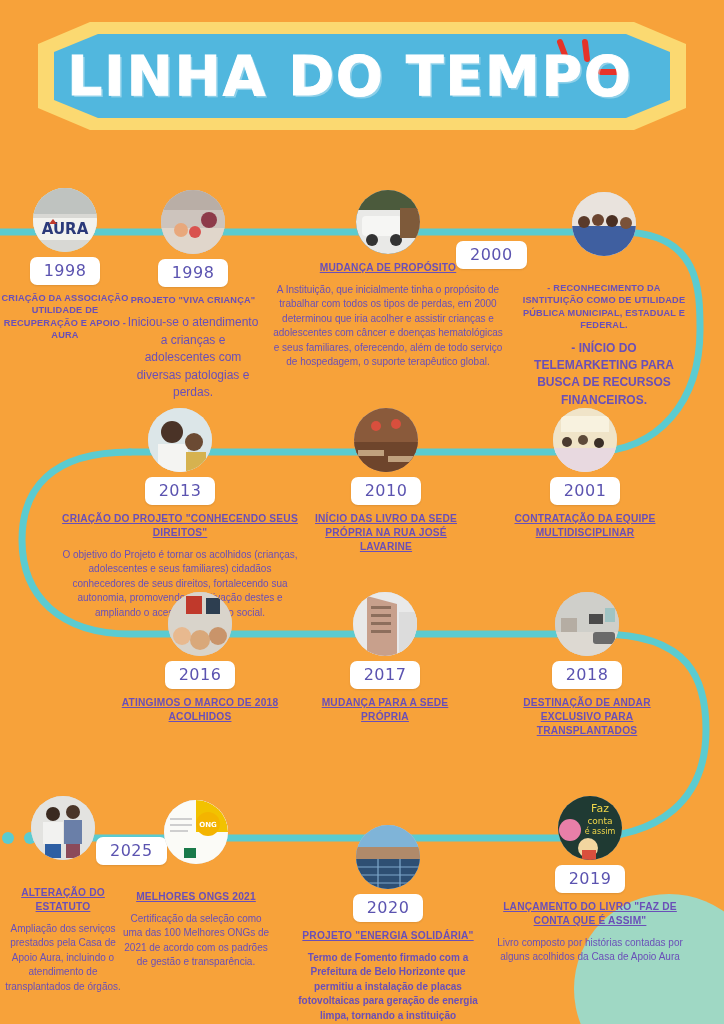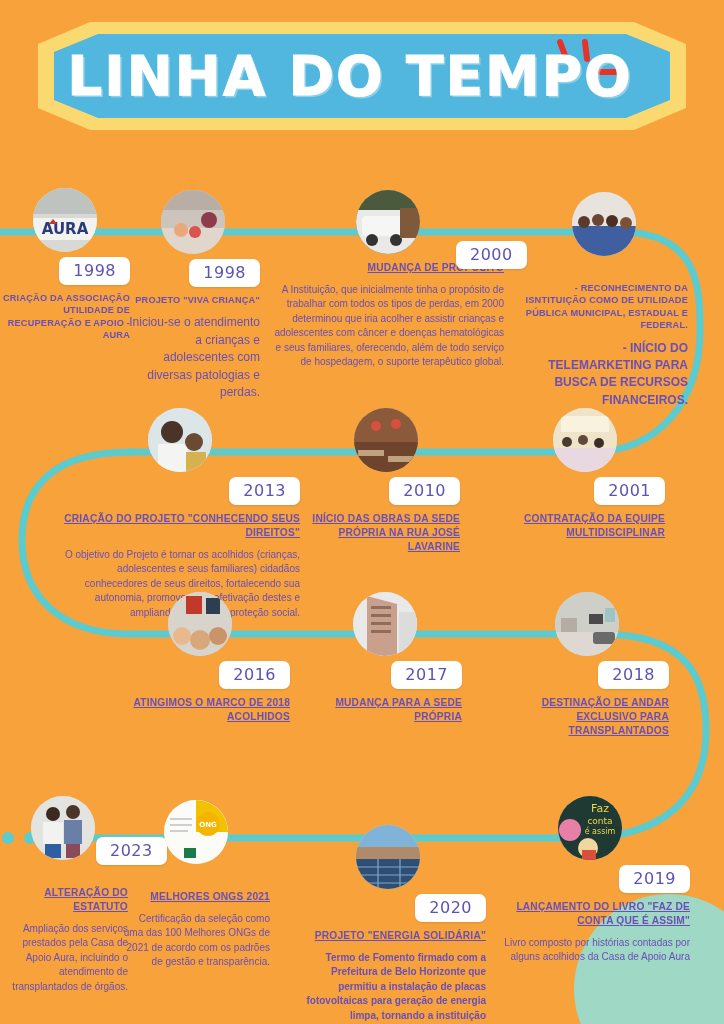--- a/index.html
+++ b/index.html
@@ -63,21 +63,21 @@
     width: 724px;
     height: 1024px;
     z-index: 1;
     pointer-events: none;
   }
 
   
   .node {
     position: absolute;
     z-index: 2;
-    text-align: right;
+    text-align: center;
   }
   .node-photo {
     width: 64px;
     height: 64px;
     border-radius: 50%;
     margin: 0 auto;
     position: relative;
     overflow: hidden;
     background: #cfcfcf;
   }
@@ -243,21 +243,21 @@
     <svg class="ph" viewBox="0 0 64 64">
       <rect width="64" height="64" fill="#8a5a3b"></rect>
       <rect y="34" width="64" height="30" fill="#6e452c"></rect>
       <rect x="4" y="42" width="26" height="6" fill="#c0a17e"></rect>
       <rect x="34" y="48" width="26" height="6" fill="#c0a17e"></rect>
       <circle cx="22" cy="18" r="5" fill="#d94f3d"></circle>
       <circle cx="42" cy="16" r="5" fill="#d94f3d"></circle>
     </svg>
   </div>
   <div class="year-badge">2010</div>
-  <div class="node-title big">INÍCIO DAS OBRAS DA SEDE PRÓPRIA NA RUA JOSÉ LAVARINE</div>
+  <div class="node-title big">INÍCIO DAS LIVRO DA SEDE PRÓPRIA NA RUA JOSÉ LAVARINE</div>
 </div>
 
 <div class="node" style="left:505px; top:408px; width:160px;">
   <div class="node-photo">
     <svg class="ph" viewBox="0 0 64 64">
       <rect width="64" height="64" fill="#f0e4c8"></rect>
       <rect x="0" y="40" width="64" height="24" fill="#e8d9e0"></rect>
       <circle cx="14" cy="34" r="5" fill="#4a3a30"></circle>
       <circle cx="30" cy="32" r="5" fill="#5d4a3a"></circle>
       <circle cx="46" cy="35" r="5" fill="#3a2e26"></circle>
@@ -325,21 +325,21 @@
       <rect x="14" y="48" width="16" height="14" fill="#2e5fa3"></rect>
       <circle cx="42" cy="16" r="7" fill="#4a3528"></circle>
       <rect x="33" y="24" width="18" height="24" fill="#6a7fa8"></rect>
       <rect x="35" y="48" width="14" height="14" fill="#8b4a5a"></rect>
     </svg>
   </div>
   <div class="node-title big" style="margin-top:26px;">ALTERAÇÃO DO ESTATUTO</div>
   <div class="node-body big">Ampliação dos serviços prestados pela Casa de Apoio Aura, incluindo o atendimento de transplantados de órgãos.</div>
 </div>
 <div class="node" style="left:96px; top:832px;">
-  <div class="year-badge">2023</div>
+  <div class="year-badge">2025</div>
 </div>
 
 <div class="node" style="left:122px; top:800px; width:148px;">
   <div class="node-photo">
     <svg class="ph" viewBox="0 0 64 64">
       <rect width="64" height="64" fill="#fbfbf7"></rect>
       <path d="M32 0 A32 32 0 0 1 64 32 L32 32 Z" fill="#f2c200"></path>
       <circle cx="44" cy="24" r="12" fill="#f4b400"></circle>
       <text x="44" y="27" font-size="7" font-weight="bold" fill="#fff" text-anchor="middle" font-family="DejaVu Sans, sans-serif">ONG</text>
       <g fill="#cfcfcf">

